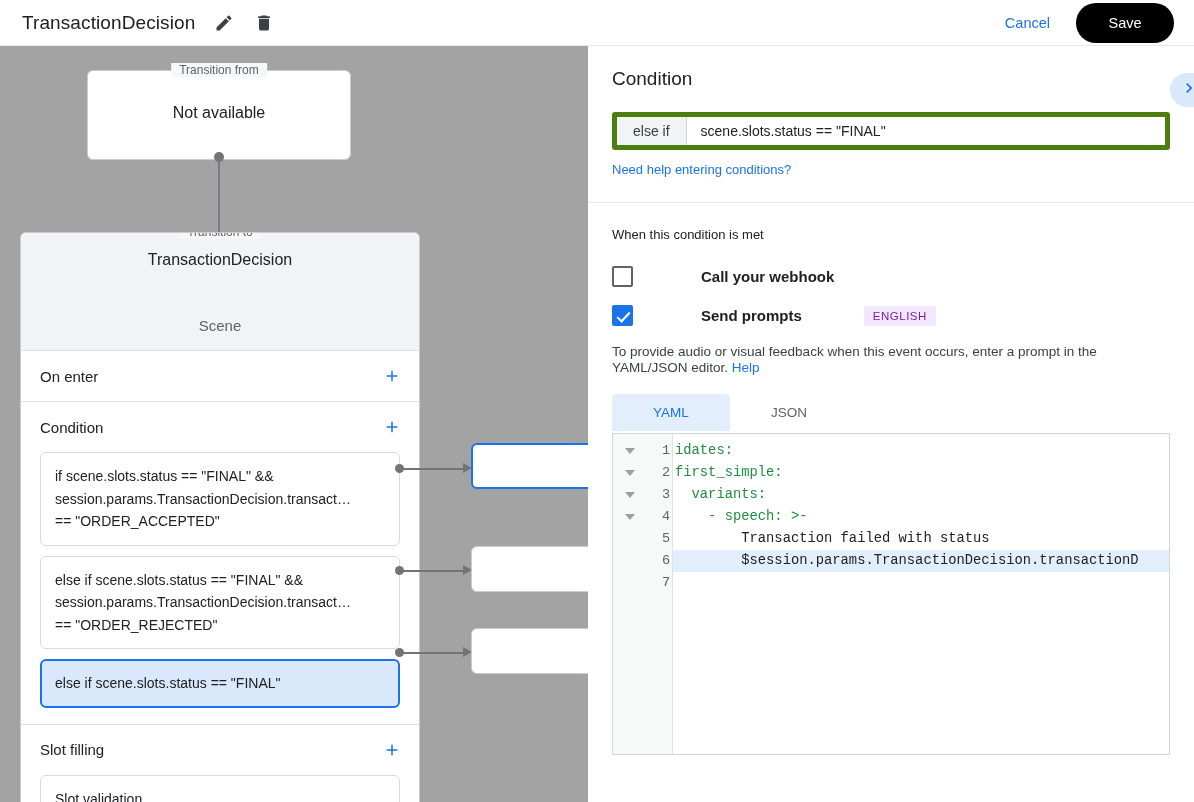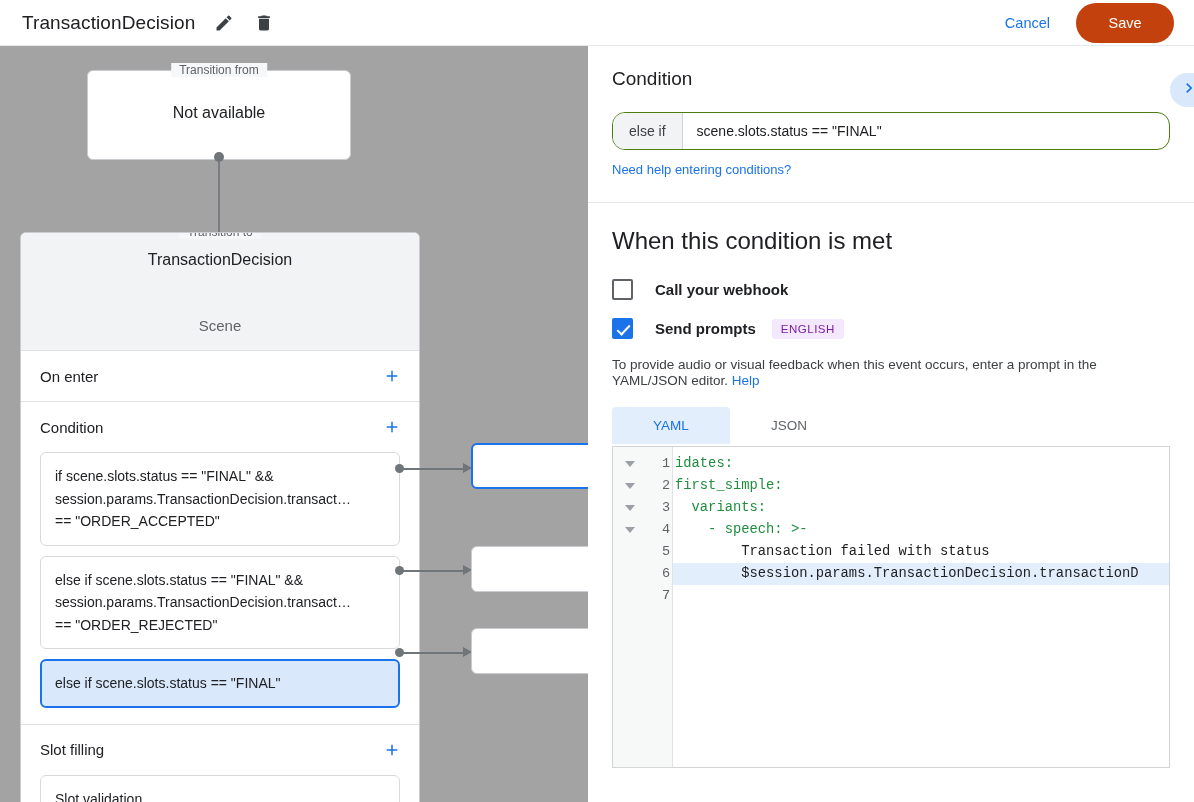--- a/index.html
+++ b/index.html
@@ -53,21 +53,21 @@
     background: none; border: none;
     cursor: pointer;
     padding: 8px 14px;
     border-radius: 4px;
     font-family: inherit;
   }
   #save-button {
     margin-left: 12px;
     font-size: 14.5px;
     color: #ffffff;
-    background: #c2410c;
+    background: #000000;
     border: none;
     cursor: pointer;
     height: 40px;
     min-width: 98px;
     padding: 0 22px;
     border-radius: 20px;
     font-family: inherit;
   }
 
   
@@ -245,22 +245,22 @@
     right: -14px; top: 27px;
     width: 38px; height: 34px;
     background: #d9e8fb;
     border-radius: 19px 0 0 19px;
     display: flex; align-items: center; justify-content: center;
     cursor: pointer;
   }
 
   #condition-row {
     display: flex;
-    border: 1px solid #4d7c0f;
-    border-radius: 13px;
+    border: 5px solid #4d7c0f;
+    border-radius: 3px;
     height: 38px;
     overflow: hidden;
     background: #fff;
   }
   #condition-prefix {
     background: #f1f3f4;
     border-right: 1px solid #d2d5d8;
     display: flex; align-items: center;
     padding: 0 16px;
     font-size: 14px;
@@ -281,28 +281,29 @@
     display: inline-block;
     margin-top: 12px;
     font-size: 13px;
     color: #1a73e8;
     text-decoration: none;
     cursor: pointer;
   }
 
   #panel-sec-met { padding: 24px 24px 0 24px; }
   #met-heading {
-    font-size: 24px; color: #202124;
+    font-size: 13px; color: #202124;
     font-weight: normal;
     margin: 0 0 24px 0;
   }
   .check-row {
     display: flex; align-items: center;
     margin-bottom: 18px;
     cursor: pointer;
+    gap: 46px;
   }
   .checkbox {
     width: 21px; height: 21px;
     border: 2px solid #5f6368;
     border-radius: 2px;
     background: #fff;
     flex: 0 0 auto;
   }
   .checkbox.checked {
     background: #1a73e8;

